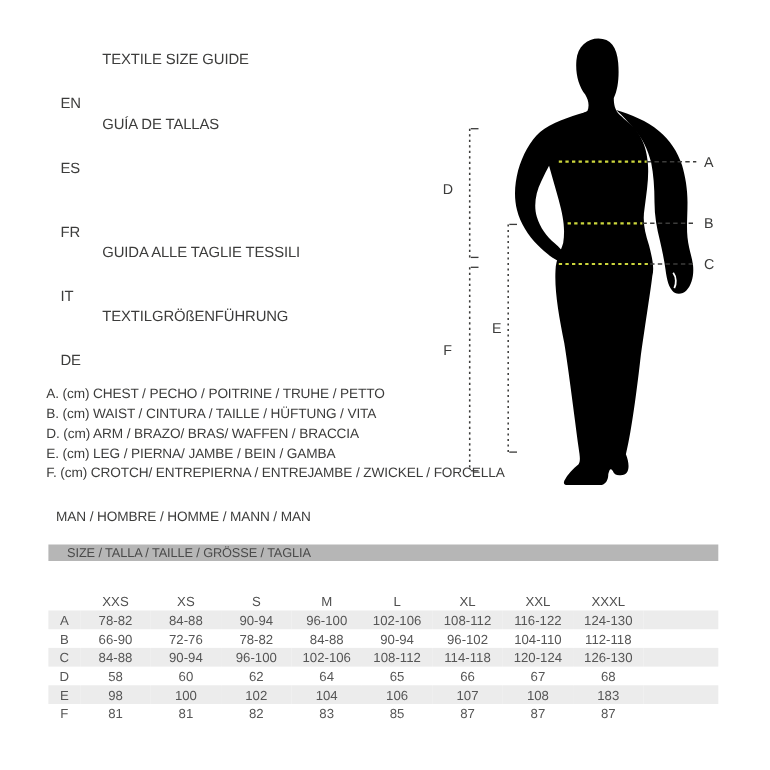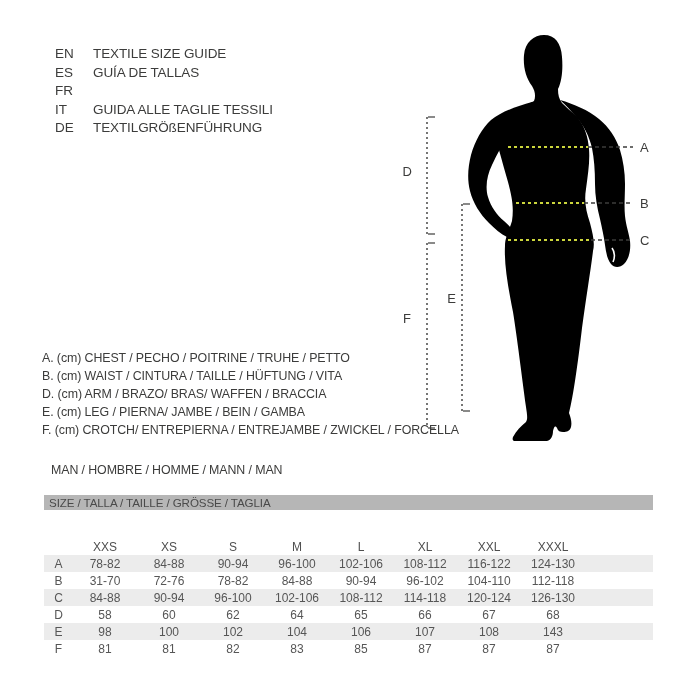--- a/index.html
+++ b/index.html
@@ -11,41 +11,41 @@
     --table-text:#565656;
   }
   *{box-sizing:border-box;}
   html,body{margin:0;padding:0;background:#fff;}
   body{width:700px;height:700px;font-family:"Liberation Sans",sans-serif;color:var(--ink);}
   .canvas{position:relative;width:700px;height:700px;background:#fff;overflow:hidden;}
 
   
   .langs{position:absolute;left:55px;top:45px;}
   .lang-row{display:flex;font-size:13.5px;line-height:18.6px;letter-spacing:-0.1px;white-space:nowrap;}
-  .lang-code{width:38px;flex:0 0 38px;}
+  .lang-code{width:38px;flex:0 0 38px;margin-top:40px;}
 
   
   .figure-svg{position:absolute;left:0;top:0;width:700px;height:700px;}
   .sil{fill:var(--silhouette);}
   .dash-y{stroke:var(--dash-yellow);stroke-width:2;stroke-dasharray:3 3;fill:none;}
   .dash-k{stroke:var(--ink);stroke-width:1.3;stroke-dasharray:4 3;fill:none;}
   .dot{stroke:var(--ink);stroke-width:1.4;stroke-dasharray:2 3;fill:none;}
   .tick{stroke:var(--ink);stroke-width:1.2;fill:none;}
   .fig-label{font-family:"Liberation Sans",sans-serif;font-size:13px;fill:var(--ink);}
   .thumb-mark{stroke:#ffffff;stroke-width:1.6;fill:none;}
 
   
   .measures{position:absolute;left:42px;top:349px;font-size:12.4px;line-height:18.1px;letter-spacing:-0.1px;white-space:nowrap;}
 
   
   .man{position:absolute;left:51px;top:463px;font-size:12.4px;letter-spacing:-0.1px;white-space:nowrap;}
 
   
   .tablewrap{position:absolute;left:44px;top:495px;width:609px;}
-  .size-bar{height:15px;line-height:15px;background:var(--size-bar-bg);color:#4a4a4a;font-size:11.6px;padding-left:5px;letter-spacing:-0.1px;white-space:nowrap;overflow:hidden;}
+  .size-bar{height:15px;line-height:15px;background:var(--size-bar-bg);color:#4a4a4a;font-size:11.6px;padding-left:17px;letter-spacing:-0.1px;white-space:nowrap;overflow:hidden;}
   table{border-collapse:collapse;width:100%;table-layout:fixed;font-size:12px;color:var(--table-text);margin-top:28px;}
   col.lab{width:29px;} col.c{width:64px;} col.fill{width:auto;}
   th,td{text-align:center;height:17px;padding:0;font-weight:normal;}
   thead th{color:#4f4f4f;}
   tbody tr:nth-child(odd){background:var(--table-band);}
 </style>
 </head>
 <body>
 
 <div class="canvas">
@@ -219,21 +219,21 @@
             <td>90-94</td>
             <td>96-100</td>
             <td>102-106</td>
             <td>108-112</td>
             <td>116-122</td>
             <td>124-130</td>
             <td></td>
           </tr>
           <tr>
             <th>B</th>
-            <td>31-70</td>
+            <td>66-90</td>
             <td>72-76</td>
             <td>78-82</td>
             <td>84-88</td>
             <td>90-94</td>
             <td>96-102</td>
             <td>104-110</td>
             <td>112-118</td>
             <td></td>
           </tr>
           <tr>
@@ -262,21 +262,21 @@
           </tr>
           <tr>
             <th>E</th>
             <td>98</td>
             <td>100</td>
             <td>102</td>
             <td>104</td>
             <td>106</td>
             <td>107</td>
             <td>108</td>
-            <td>143</td>
+            <td>183</td>
             <td></td>
           </tr>
           <tr>
             <th>F</th>
             <td>81</td>
             <td>81</td>
             <td>82</td>
             <td>83</td>
             <td>85</td>
             <td>87</td>

